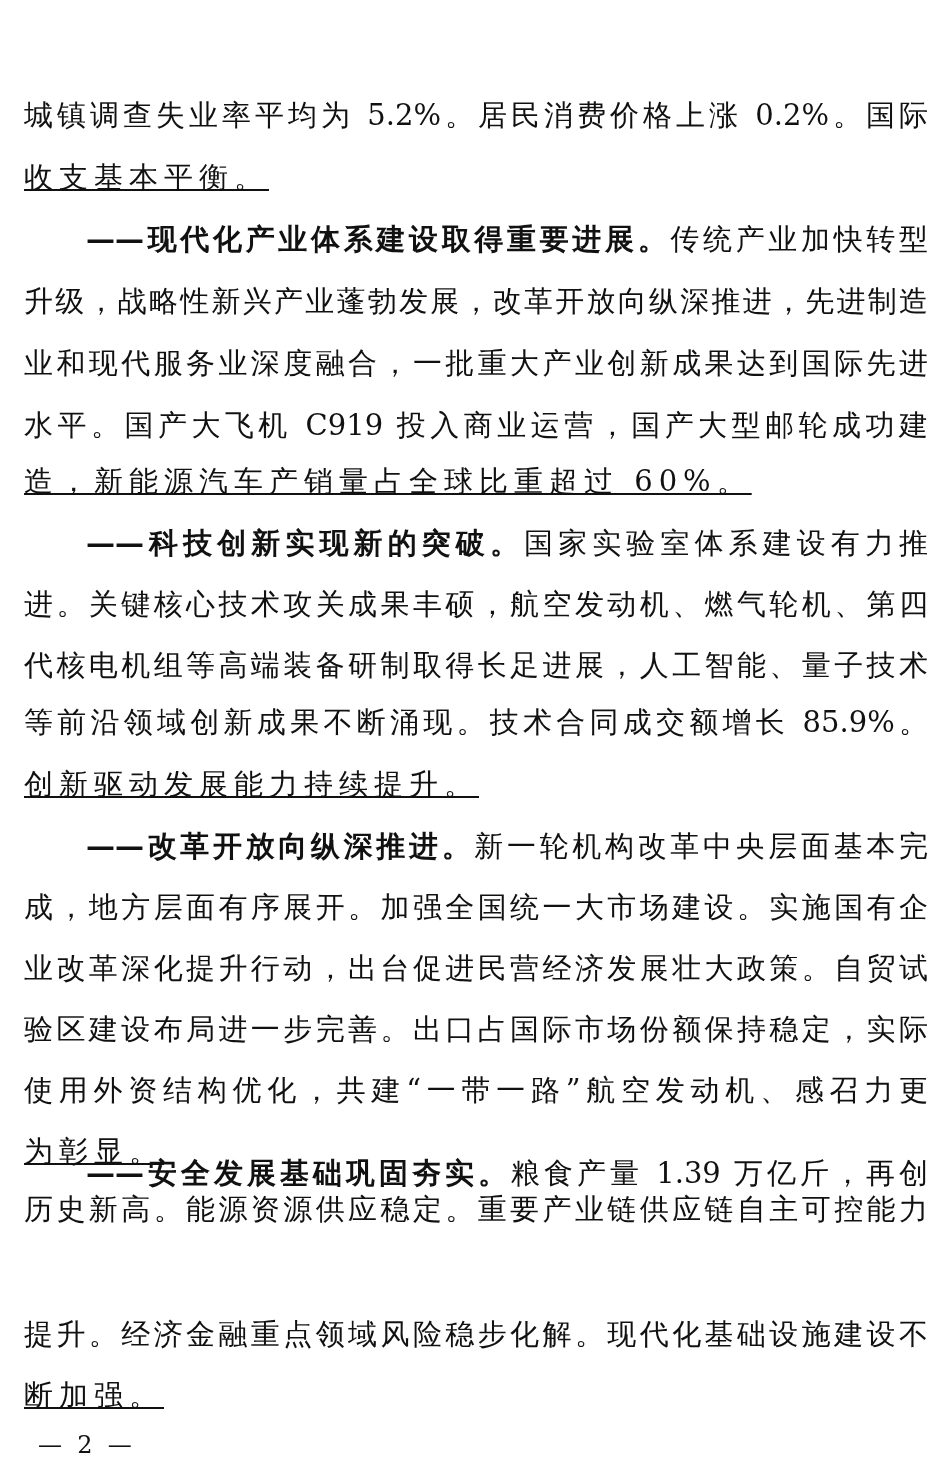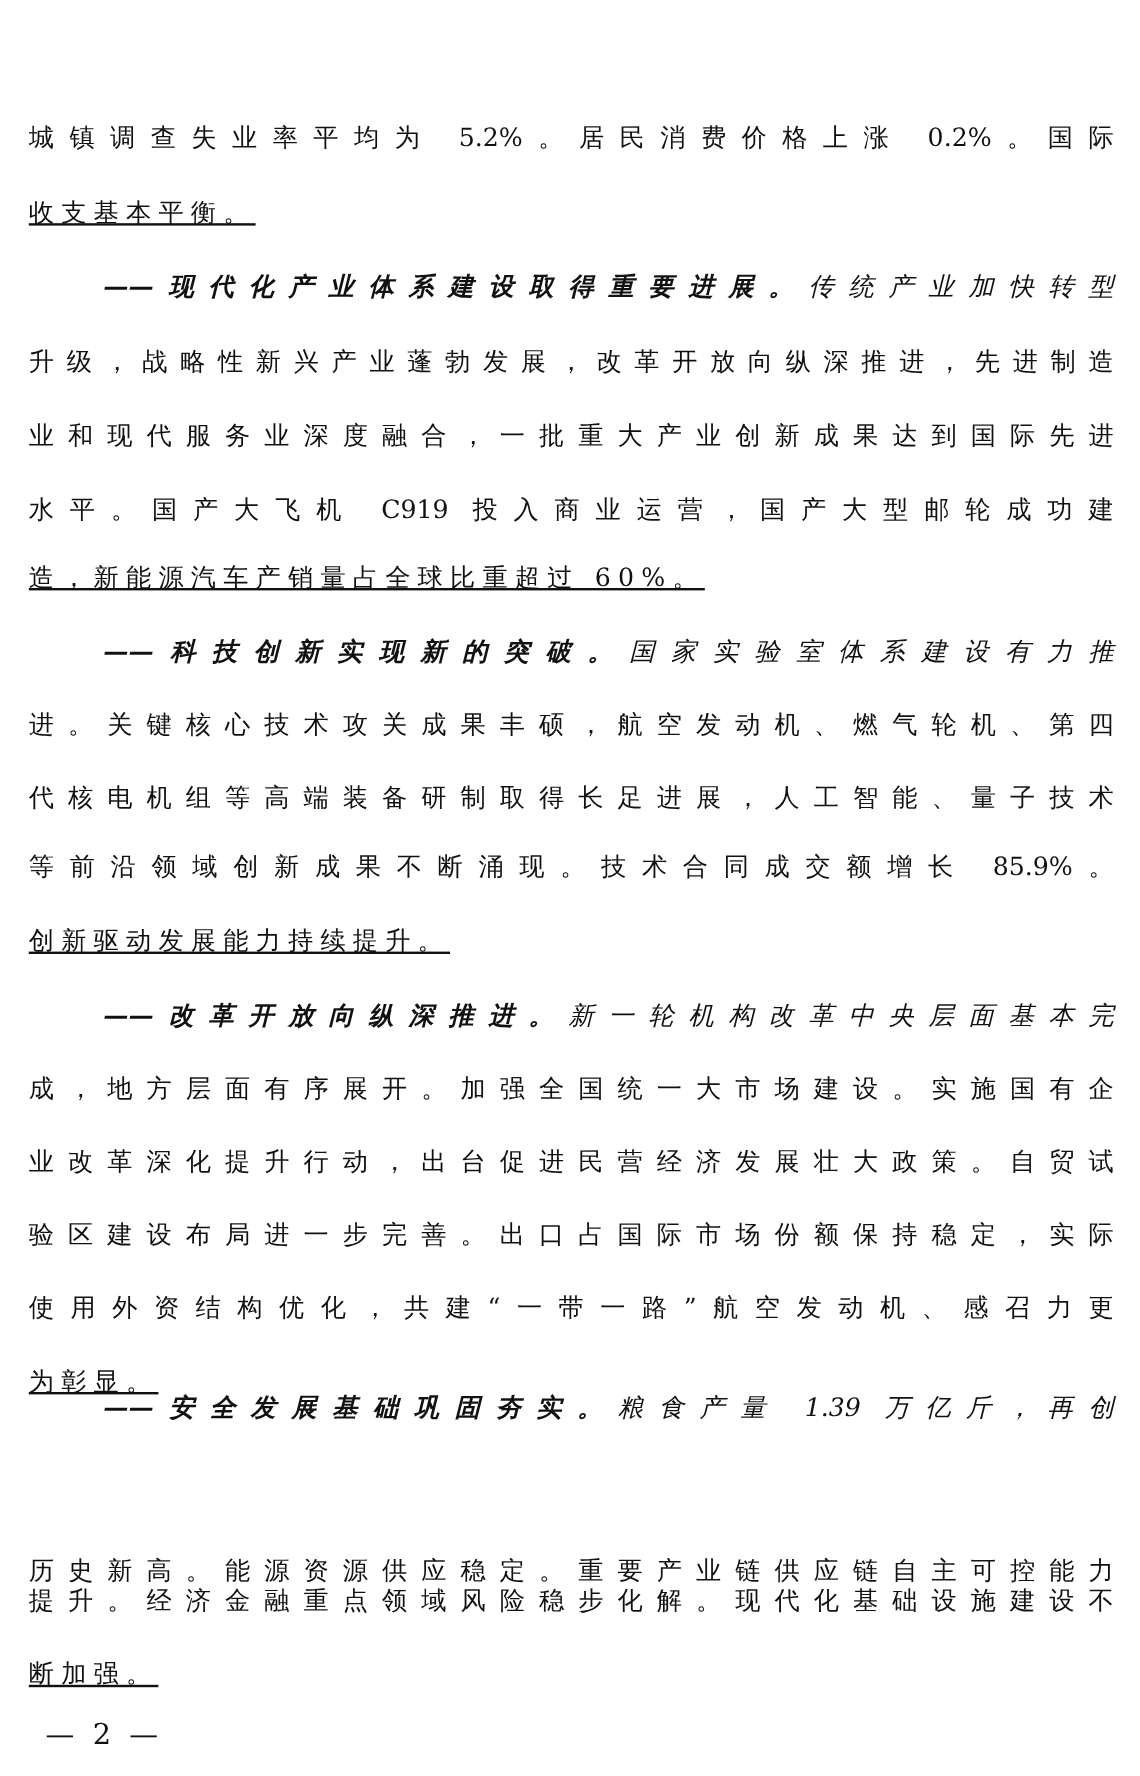--- a/index.html
+++ b/index.html
@@ -4,27 +4,27 @@
 <style>
   html, body { margin: 0; padding: 0; background: #ffffff; }
   body {
     width: 950px; height: 1480px; overflow: hidden; position: relative;
     font-family: "DejaVu Serif", "Liberation Serif", serif;
     color: #111111;
   }
   .page { position: absolute; left: 24px; top: 0; width: 904px; }
   .line {
     position: absolute; left: 0; width: 904px;
-    font-size: 21px; line-height: 40px; height: 40px;
+    font-size: 29px; line-height: 40px; height: 40px;
     white-space: nowrap;
     text-align: justify; text-align-last: justify;
     letter-spacing: 0;
   }
   .line.last { text-align-last: left; letter-spacing: 6px; text-decoration: underline; }
-  .indent { padding-left: 62px; width: 842px; font-style: italic; }
+  .indent { padding-left: 62px; width: 842px; }
   .bold { font-weight: bold; }
   .footer {
     position: absolute; left: 38px; top: 1430px;
     font-size: 24px; line-height: 30px; white-space: pre;
   }
 </style>
 </head>
 <body>
 
 <div class="page">
@@ -45,18 +45,18 @@
   <div class="line last" style="top:764px">创新驱动发展能力持续提升。</div>
 
   <div class="line indent" style="top:826px"><span class="bold">——改革开放向纵深推进。</span><span>新一轮机构改革中央层面基本完</span></div>
   <div class="line" style="top:887px">成，地方层面有序展开。加强全国统一大市场建设。实施国有企</div>
   <div class="line" style="top:948px">业改革深化提升行动，出台促进民营经济发展壮大政策。自贸试</div>
   <div class="line" style="top:1009px">验区建设布局进一步完善。出口占国际市场份额保持稳定，实际</div>
   <div class="line" style="top:1070px">使用外资结构优化，共建“一带一路”航空发动机、感召力更</div>
   <div class="line last" style="top:1131px">为彰显。</div>
 
   <div class="line indent" style="top:1153px"><span class="bold">——安全发展基础巩固夯实。</span><span>粮食产量 1.39 万亿斤，再创</span></div>
-  <div class="line" style="top:1289px">历史新高。能源资源供应稳定。重要产业链供应链自主可控能力</div>
+  <div class="line" style="top:1189px">历史新高。能源资源供应稳定。重要产业链供应链自主可控能力</div>
   <div class="line" style="top:1314px">提升。经济金融重点领域风险稳步化解。现代化基础设施建设不</div>
   <div class="line last" style="top:1375px">断加强。</div>
 </div>
 
 <div class="footer">—  2  —</div>
 
 </body></html>

